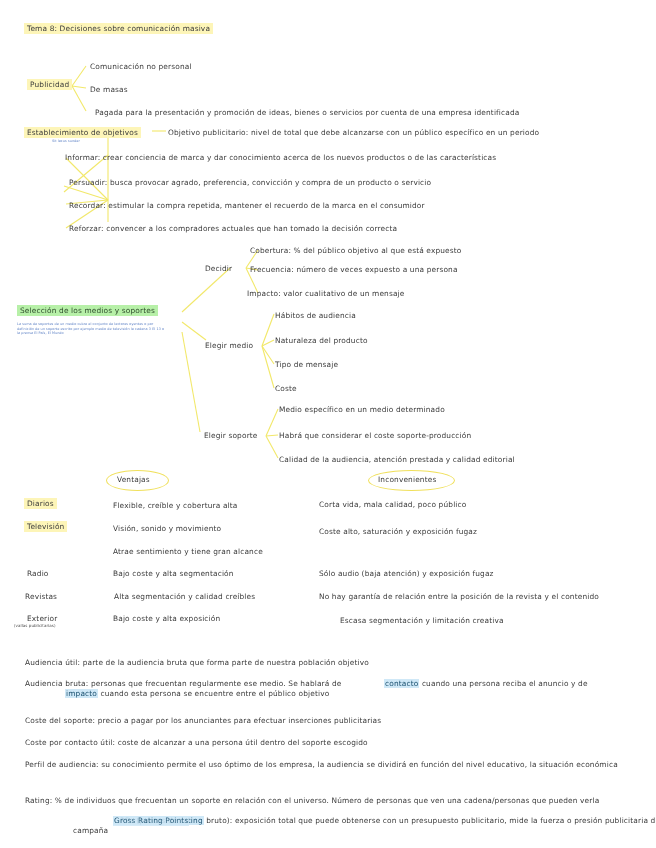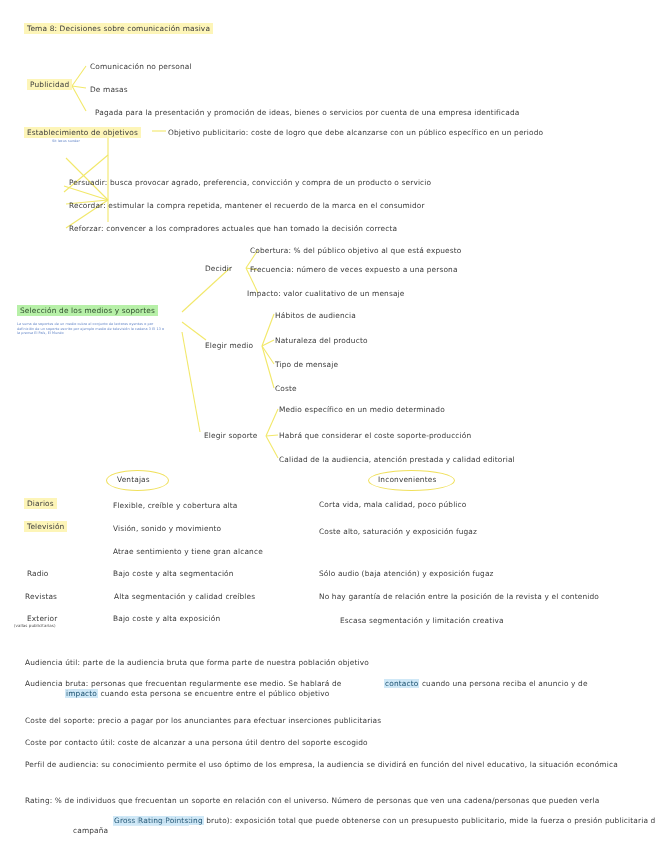--- a/index.html
+++ b/index.html
@@ -121,22 +121,23 @@
     <span class="hl-yellow">Publicidad</span>
   </div>
   <div class="t" style="left:90px; top:62px;">Comunicación no personal</div>
   <div class="t" style="left:90px; top:85px;">De masas</div>
   <div class="t" style="left:95px; top:108px;">Pagada para la presentación y promoción de ideas, bienes o servicios por cuenta de una empresa identificada</div>
 
   <div class="t" style="left:24px; top:128px;">
     <span class="hl-yellow">Establecimiento de objetivos</span>
   </div>
   <div class="t tiny" style="left:52px; top:139px;">Sit lacus sunder</div>
-  <div class="t" style="left:168px; top:128px;">Objetivo publicitario: coste de logro que debe alcanzarse con un público específico en un periodo</div>
-
+  <div class="t" style="left:168px; top:128px;">Objetivo publicitario: nivel de total que debe alcanzarse con un público específico en un periodo</div>
+
+  <div class="t" style="left:65px; top:153px;">Informar: crear conciencia de marca y dar conocimiento acerca de los nuevos productos o de las características</div>
   <div class="t" style="left:69px; top:178px;">Persuadir: busca provocar agrado, preferencia, convicción y compra de un producto o servicio</div>
   <div class="t" style="left:69px; top:201px;">Recordar: estimular la compra repetida, mantener el recuerdo de la marca en el consumidor</div>
   <div class="t" style="left:69px; top:224px;">Reforzar: convencer a los compradores actuales que han tomado la decisión correcta</div>
 
   <div class="t" style="left:17px; top:306px;">
     <span class="hl-green">Selección de los medios y soportes</span>
   </div>
   <div class="t tiny wrap" style="left:17px; top:322px; width:150px; white-space:normal;">La suma de soportes de un medio cubre el conjunto de lectores oyentes o por definición de un soporte escrito por ejemplo medio de televisión la cadena 3 El 13 o la prensa El País, El Mundo</div>
 
   <div class="t" style="left:205px; top:264px;">Decidir</div>

